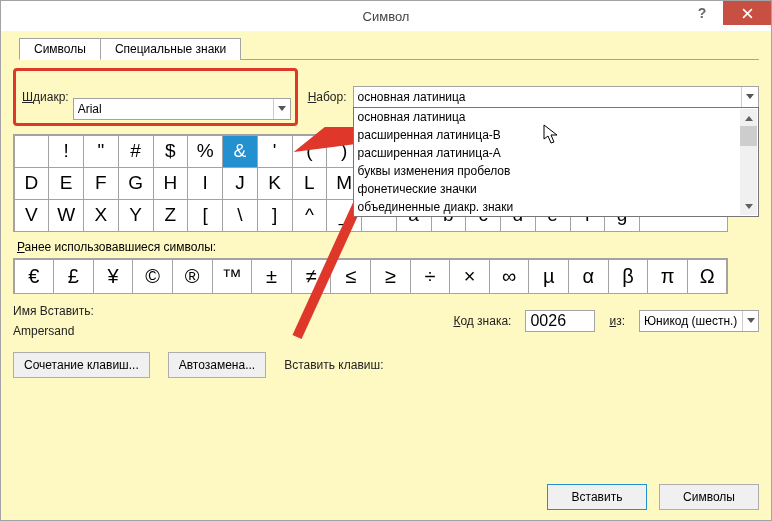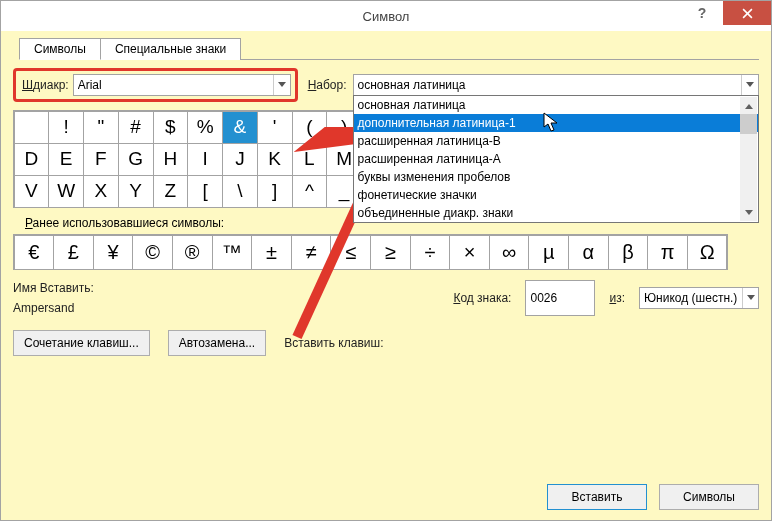--- a/index.html
+++ b/index.html
@@ -18,43 +18,43 @@
   .tab.active { background: #fff; border-bottom: 1px solid #fff; z-index: 2; }
   .row { display: flex; align-items: center; gap: 6px; margin-bottom: 8px; position: relative;}
   .label { font-size: 12px; color: #222; }
   .underline-letter { text-decoration: underline; }
   .combo { display: flex; align-items: center; border: 1px solid #a3a3a3; background: #fff; height: 22px; }
   .combo input { border: none; outline: none; font-size: 12px; padding: 0 4px; height: 100%; width: 100%; background: transparent;}
   .combo .dd { width: 18px; height: 100%; display: flex; align-items: center; justify-content: center; border-left: 1px solid #ccc; }
   .combo .dd svg { width: 8px; height: 6px; }
   .font-highlight { border: 3px solid #e0372b; border-radius: 4px; padding: 3px 4px; display: flex; align-items: center; gap: 4px; }
   .font-highlight .label { margin-left: 2px; }
-  .font-highlight .combo { width: 218px; }
+  .font-highlight .combo { width: 218px; margin-top: 24px; }
   .set-combo { flex: 1; position: relative; }
   .set-combo .combo { width: 100%; }
   .dropdown-list { position: absolute; top: 21px; left: 0; right: 0; border: 1px solid #767676; background: #fff; z-index: 50; font-size: 12px; }
   .dropdown-list .opt { padding: 1px 4px; line-height: 16px; white-space: nowrap;}
   .dropdown-list .opt.selected { background: #0a7dd8; color: #fff; }
   .scroll-track { position: absolute; right: 1px; top: 1px; bottom: 1px; width: 17px; background: #f0f0f0; }
   .scroll-arrow { width: 17px; height: 17px; display:flex; align-items:center; justify-content:center; }
   .scroll-thumb { position: absolute; right: 0; top: 17px; width: 17px; height: 20px; background: #cdcdcd; }
   .cursor { position: absolute; z-index: 60; }
   .grid { border: 1px solid #a3a3a3; display: flex; flex-wrap: wrap; width: 715px; position: relative; background:#fff;}
   .cell { width: 35.6px; height: 33px; border: 1px solid #a3a3a3; display: flex; align-items: center; justify-content: center; font-size: 19px; font-family: Arial, sans-serif; background: #fff; margin:-0.5px;}
   .cell.selected { background: #2390d0; color: #fff; }
   .row-grid { display: flex; }
   .recent-grid { display: flex; border: 1px solid #a3a3a3; width: 715px; margin-top: 4px; background:#fff;}
   .recent-cell { width: 44.6px; height: 35px; border: 1px solid #a3a3a3; display:flex; align-items:center; justify-content:center; font-size: 20px; font-family: Arial, sans-serif; margin:-0.5px;}
   .btn { border: 1px solid #adadad; background: #f0f0f0; padding: 4px 10px; font-size: 12px; height: 26px;}
-  .textfield { border: 1px solid #a3a3a3; height: 36px; font-size: 12px; padding: 0 4px; }
+  .textfield { border: 1px solid #a3a3a3; height: 22px; font-size: 16px; padding: 0 4px; }
   .bottom { padding: 10px 12px; display: flex; justify-content: flex-end; gap: 12px; position:absolute; bottom:0; left:0; right:0; border-top:1px solid transparent;}
   .bottom .btn { width: 100px; }
   .insert-btn { border: 1.5px solid #2390d0 !important; }
   .arrow-annot { position: absolute; z-index: 40; pointer-events:none;}
-  .section-label { font-size: 12px; margin: 8px 0 2px 12px; }
+  .section-label { font-size: 12px; margin: 8px 0 2px 4px; }
   .name-row { display:flex; align-items:center; gap: 14px; margin-top: 10px;}
   .name-row .spacer { flex:1; }
   .from-combo { width: 120px; }
 </style>
 </head>
 <body>
 
 <div class="dialog">
   <div class="titlebar">
     <span class="title">Символ</span>
@@ -92,21 +92,20 @@
         <div class="combo">
           <input type="text" readonly="" value="основная латиница" style="">
           <div class="dd">
               <svg viewBox="0 0 8 6">
                 <path d="M0 0 L4 5 L8 0 Z" fill="#555"></path>
               </svg>
             </div>
         </div>
         <div class="dropdown-list" id="set-dropdown">
           <div class="opt">основная латиница</div>
-            <div class="opt selected">дополнительная латиница-1</div>
             <div class="opt">расширенная латиница-B</div>
             <div class="opt">расширенная латиница-A</div>
             <div class="opt">буквы изменения пробелов</div>
             <div class="opt">фонетические значки</div>
             <div class="opt">объединенные диакр. знаки</div>
             <div class="scroll-track">
             <div class="scroll-arrow">
                 <svg width="8" height="6" viewBox="0 0 8 6">
                   <path d="M0 6 L4 1 L8 6 Z" fill="#606060"></path>
                 </svg>

